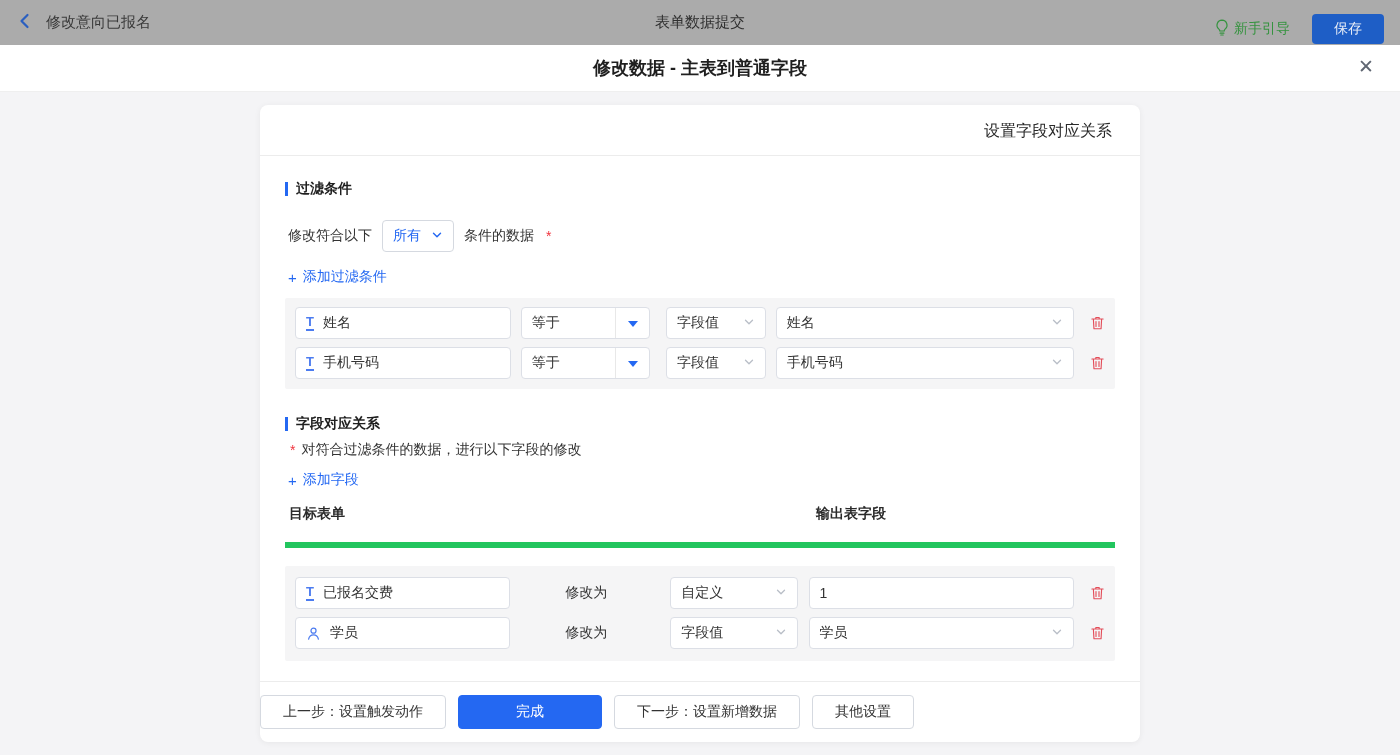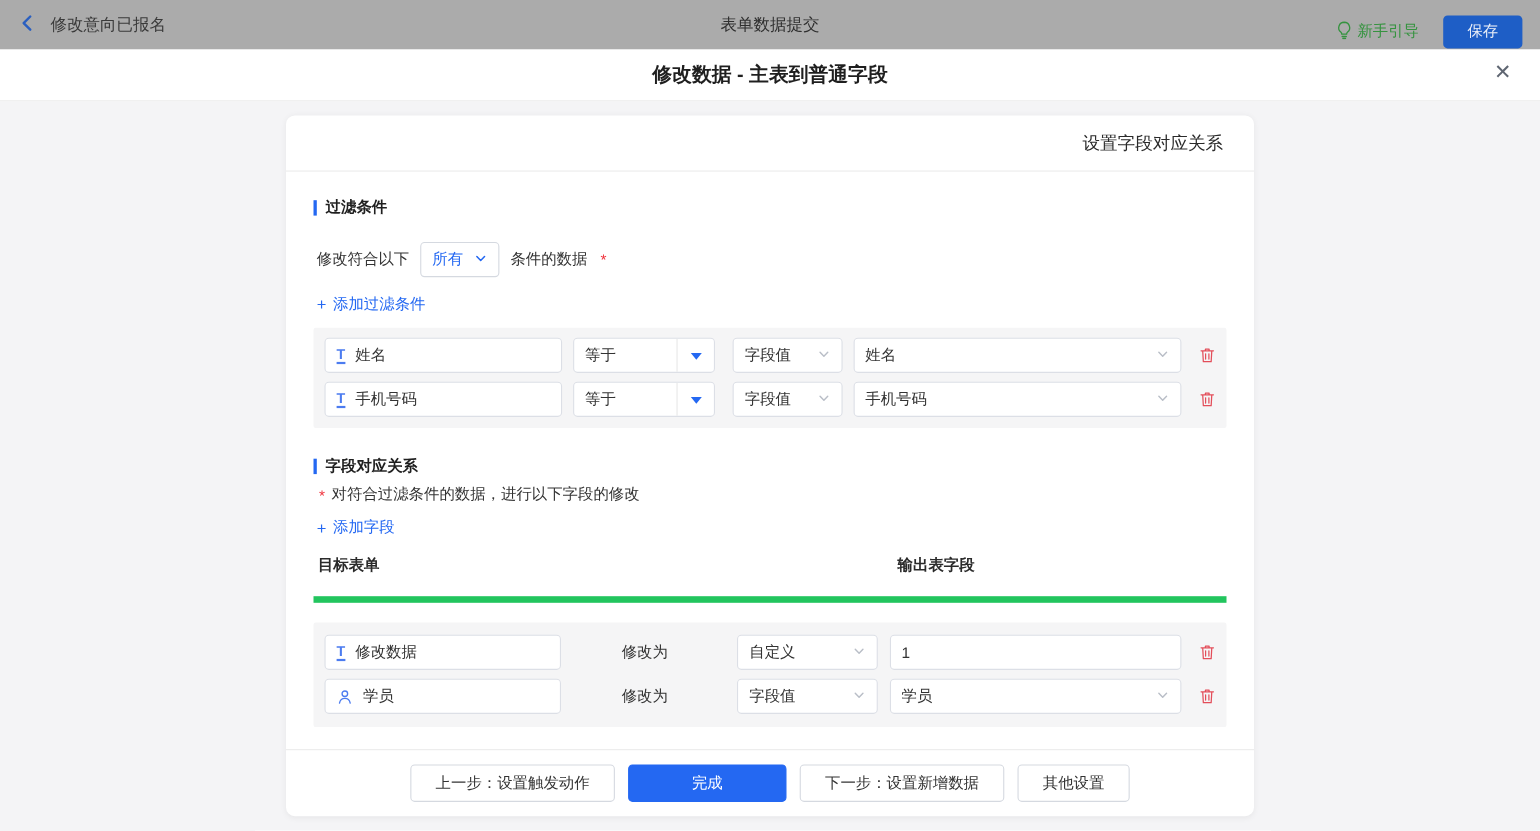--- a/index.html
+++ b/index.html
@@ -112,21 +112,21 @@
   .custom-input {
     width: 269px; height: 32px; margin-left: 11px; border: 1px solid #dcdfe6;
     border-radius: 4px; padding: 0 10px; font-size: 14px; color: #333;
     font-family: "Liberation Sans", "DejaVu Sans", sans-serif; outline: none;
   }
   .map-val-sel { width: 269px; margin-left: 11px; }
 
   
   .card-footer {
     flex: none; height: 61px; border-top: 1px solid #ececec;
-    display: flex; align-items: center; justify-content: center; gap: 12px;
+    display: flex; align-items: center; gap: 12px;
   }
   .btn {
     height: 34px; border-radius: 4px; border: 1px solid #d5d9e0; background: #fff;
     color: #333; font-size: 14px; padding: 0 22px; cursor: pointer;
     font-family: "Liberation Sans", "DejaVu Sans", sans-serif;
   }
   .btn-primary { background: #2468f2; border-color: #2468f2; color: #fff; width: 144px; }
 </style>
 </head>
 <body>
@@ -278,21 +278,21 @@
       <div class="table-header">
         <span class="th-target">目标表单</span>
         <span class="th-output">输出表字段</span>
       </div>
 
       <div class="rows-band mapping-band">
 
         <div class="band-row">
           <span class="box field-box map-field-box">
             <span class="type-glyph">T</span>
-            <span>修改数据</span>
+            <span>已报名交费</span>
           </span>
           <span class="modify-label">修改为</span>
           <span class="box sel mode-sel">
             <span>自定义</span>
             <span><svg width="12" height="12" viewBox="0 0 12 12">
                   <path d="M2.5 4.2 L6 7.8 L9.5 4.2" fill="none" stroke="#b9bec7" stroke-width="1.3" stroke-linecap="round" stroke-linejoin="round"></path>
                 </svg></span>
           </span>
           <input class="custom-input" type="text" value="1" style="">
           <span class="trash">

